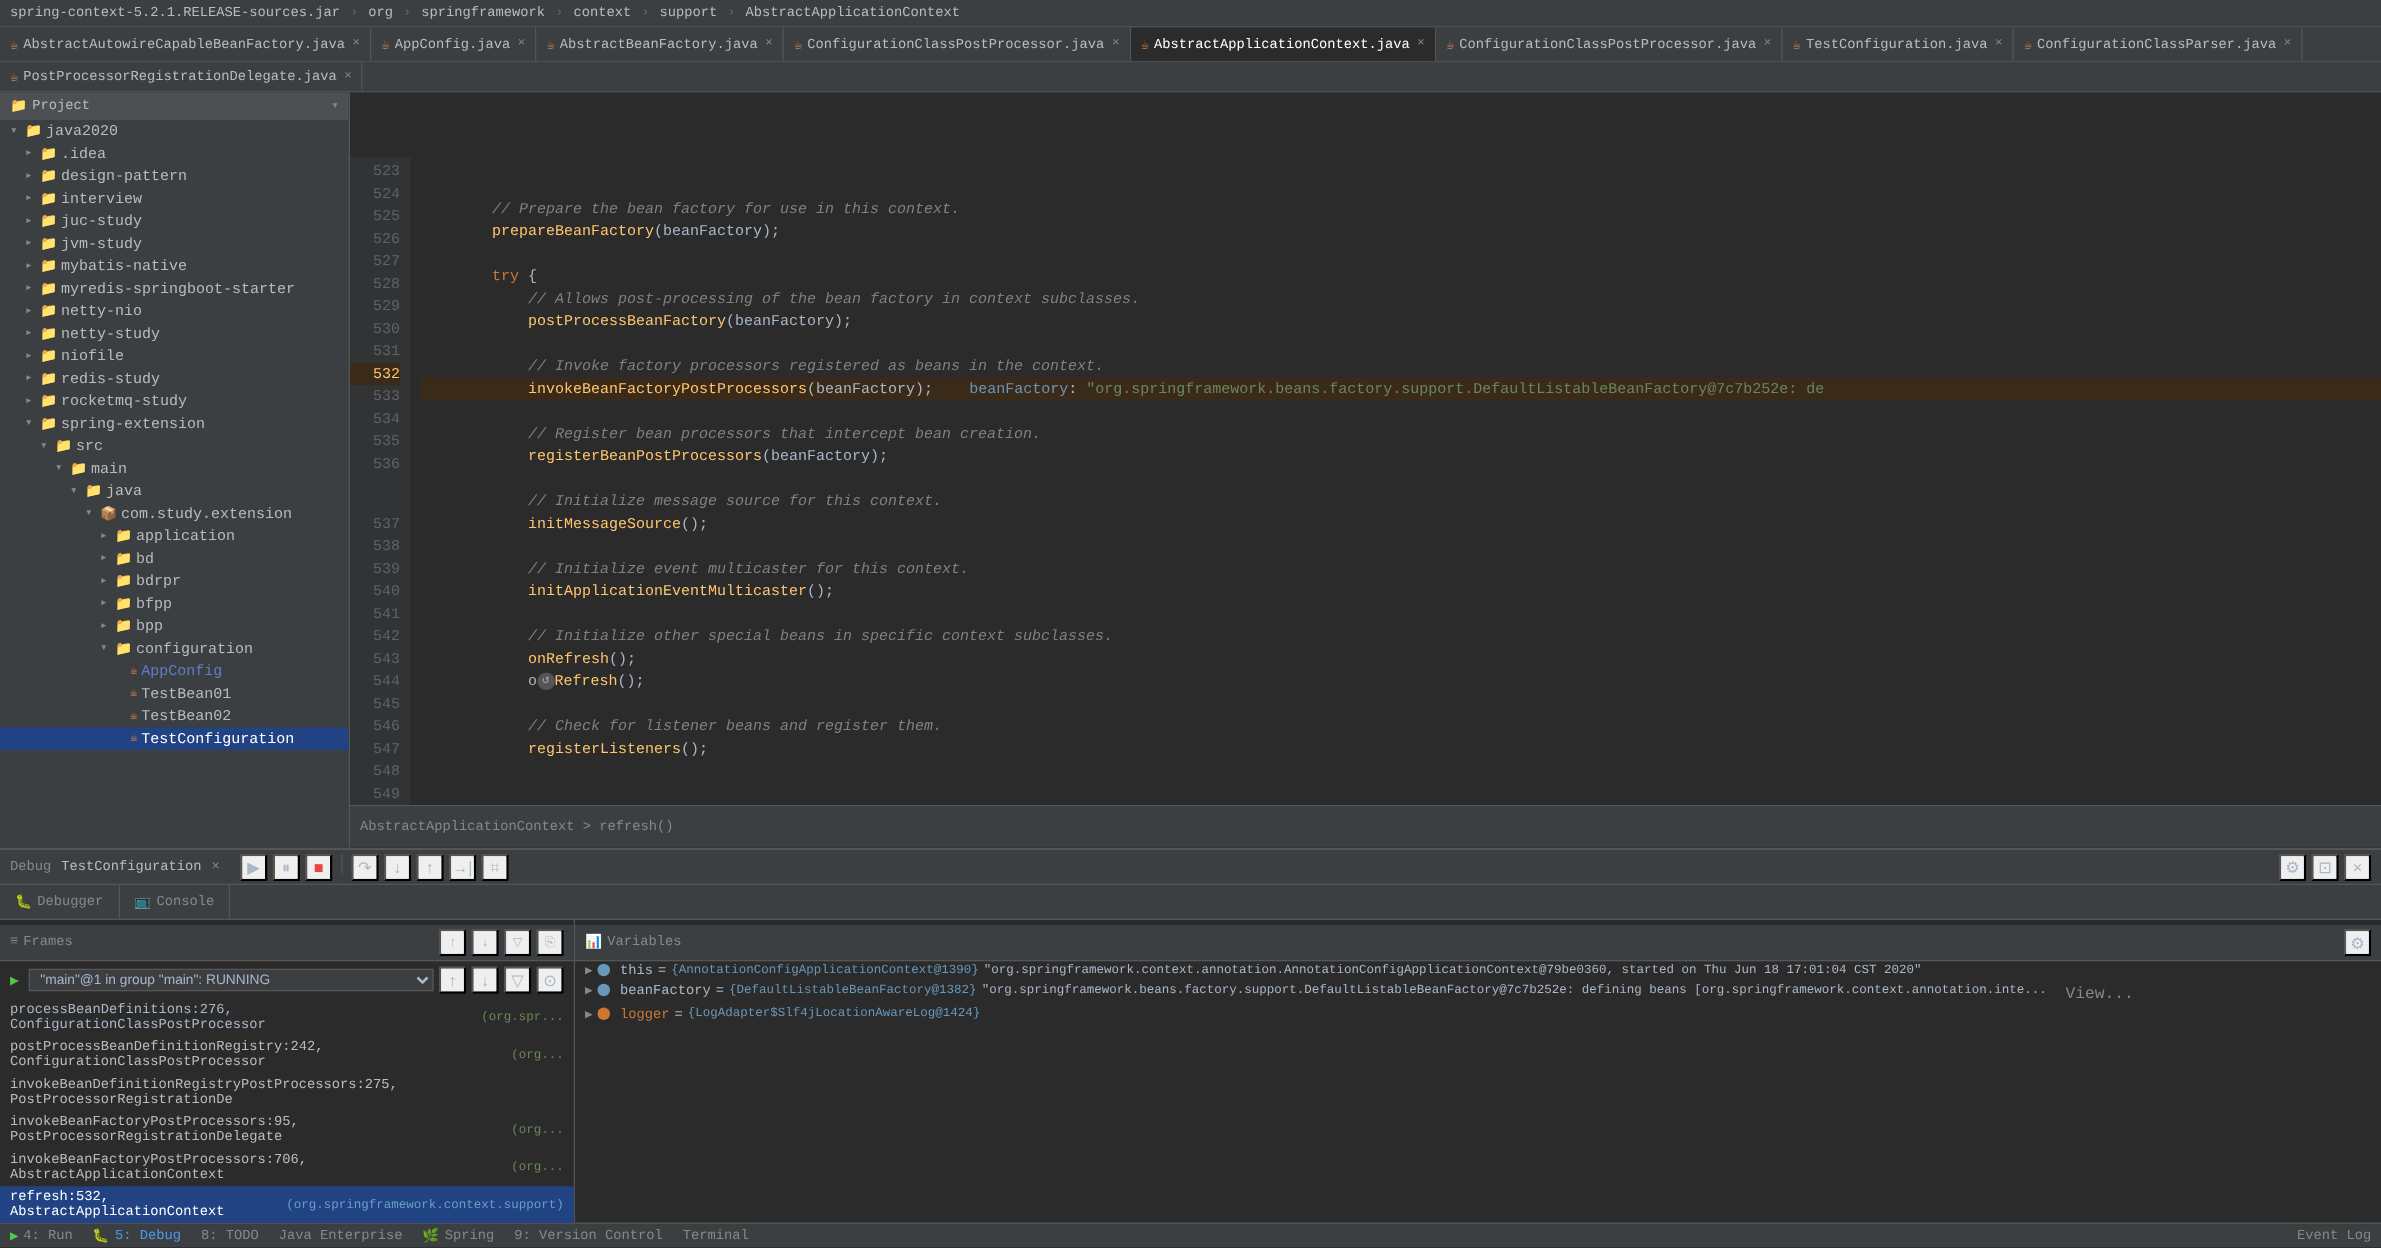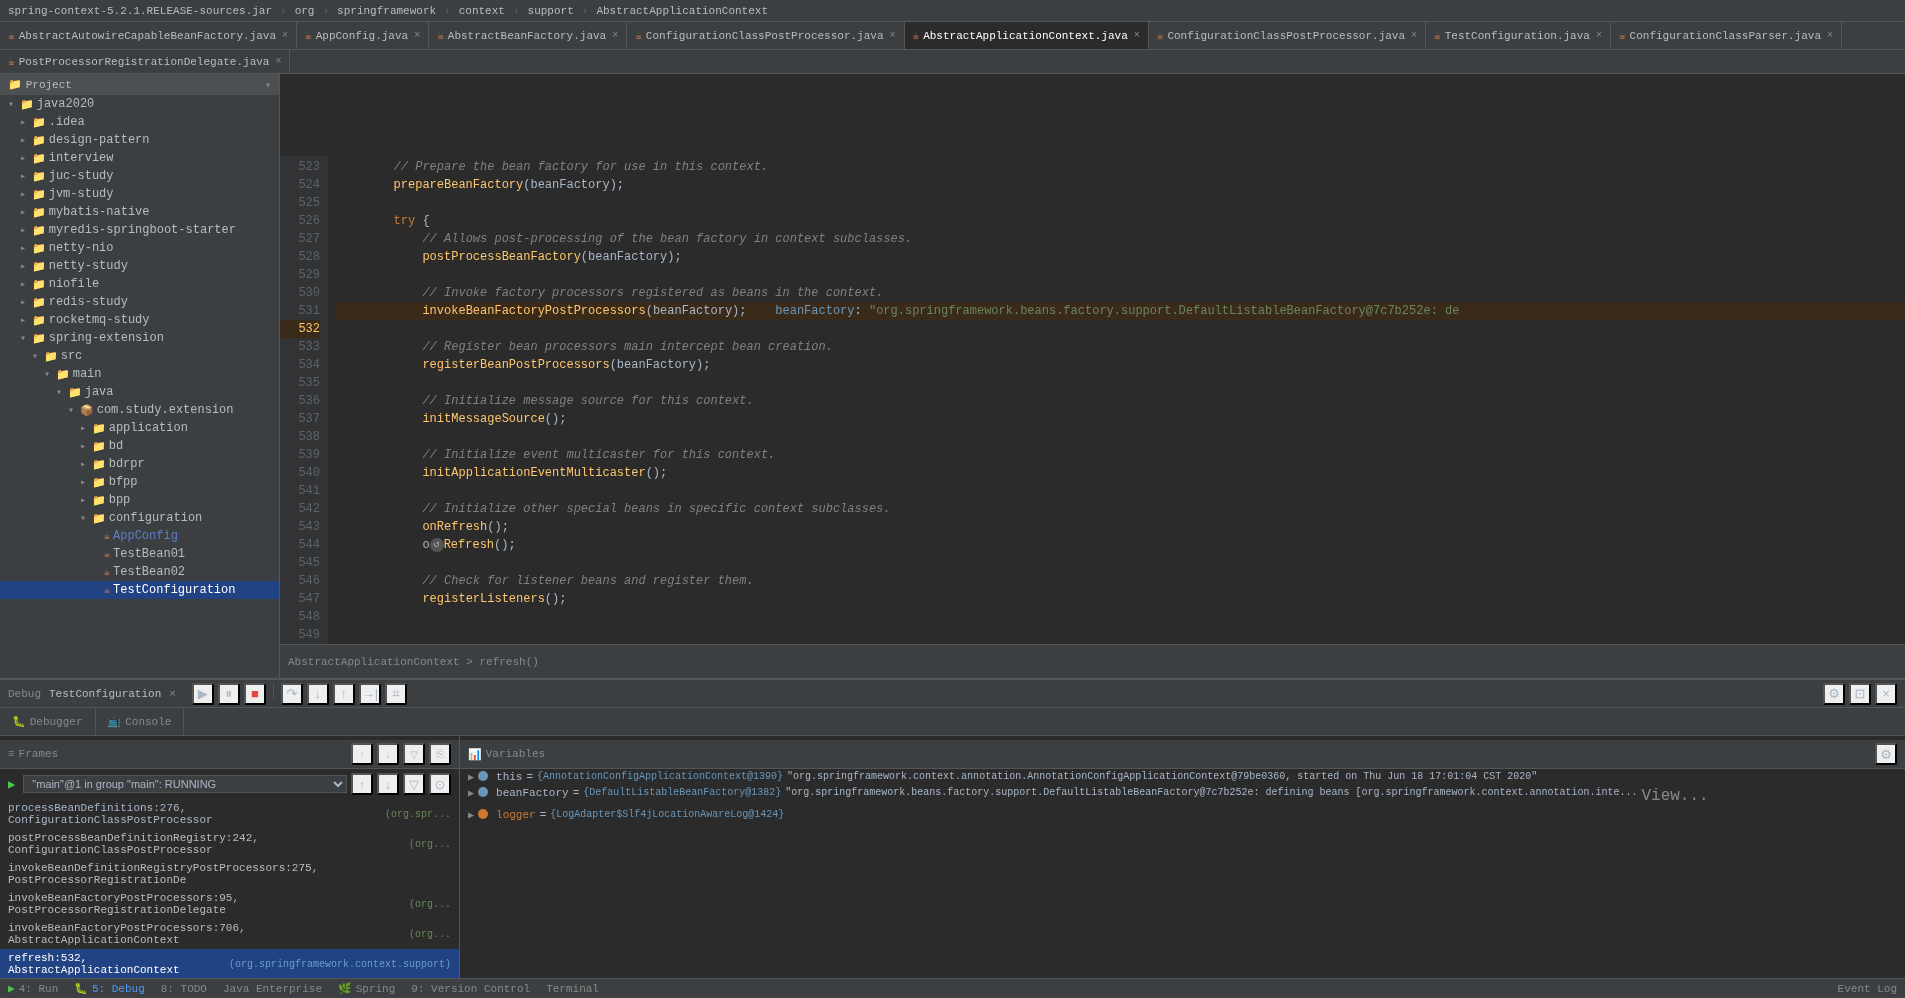--- a/index.html
+++ b/index.html
@@ -313,21 +313,21 @@
         <div style="line-height:18px;">527</div>
         <div style="line-height:18px;">528</div>
         <div style="line-height:18px;">529</div>
         <div style="line-height:18px;">530</div>
         <div style="line-height:18px;">531</div>
         <div style="line-height:18px; background:#3a2a1a; color:#ffc66d;">532</div>
         <div style="line-height:18px;">533</div>
         <div style="line-height:18px;">534</div>
         <div style="line-height:18px;">535</div>
         <div style="line-height:18px;">536</div>
-        <div style="line-height:18px;">537</div>
+        <div style="line-height:18px;margin-top:30px;">537</div>
         <div style="line-height:18px;">538</div>
         <div style="line-height:18px;">539</div>
         <div style="line-height:18px;">540</div>
         <div style="line-height:18px;">541</div>
         <div style="line-height:18px;">542</div>
         <div style="line-height:18px;">543</div>
         <div style="line-height:18px;">544</div>
         <div style="line-height:18px; position:relative;">545</div>
         <div style="line-height:18px;">546</div>
         <div style="line-height:18px;">547</div>
@@ -339,21 +339,21 @@
         <div class="code-line">        <span class="comment">// Prepare the bean factory for use in this context.</span></div>
         <div class="code-line">        <span class="method">prepareBeanFactory</span>(<span class="var">beanFactory</span>);</div>
         <div class="code-line">&nbsp;</div>
         <div class="code-line">        <span class="kw">try</span> {</div>
         <div class="code-line">            <span class="comment">// Allows post-processing of the bean factory in context subclasses.</span></div>
         <div class="code-line">            <span class="method">postProcessBeanFactory</span>(<span class="var">beanFactory</span>);</div>
         <div class="code-line">&nbsp;</div>
         <div class="code-line">            <span class="comment">// Invoke factory processors registered as beans in the context.</span></div>
         <div class="code-line" style="background:#3a2a1a;">            <span class="method">invokeBeanFactoryPostProcessors</span>(<span class="var">beanFactory</span>);    <span style="color:#6897bb;">beanFactory</span>: <span style="color:#6a8759;">"org.springframework.beans.factory.support.DefaultListableBeanFactory@7c7b252e: de</span></div>
         <div class="code-line">&nbsp;</div>
-        <div class="code-line">            <span class="comment">// Register bean processors main intercept bean creation.</span></div>
+        <div class="code-line">            <span class="comment">// Register bean processors that intercept bean creation.</span></div>
         <div class="code-line">            <span class="method">registerBeanPostProcessors</span>(<span class="var">beanFactory</span>);</div>
         <div class="code-line">&nbsp;</div>
         <div class="code-line">            <span class="comment">// Initialize message source for this context.</span></div>
         <div class="code-line">            <span class="method">initMessageSource</span>();</div>
         <div class="code-line">&nbsp;</div>
         <div class="code-line">            <span class="comment">// Initialize event multicaster for this context.</span></div>
         <div class="code-line">            <span class="method">initApplicationEventMulticaster</span>();</div>
         <div class="code-line">&nbsp;</div>
         <div class="code-line">            <span class="comment">// Initialize other special beans in specific context subclasses.</span></div>
         <div class="code-line">            <span class="method">onRefresh</span>();</div>
@@ -476,21 +476,21 @@
         <span class="var-val"> "org.springframework.context.annotation.AnnotationConfigApplicationContext@79be0360, started on Thu Jun 18 17:01:04 CST 2020"</span>
       </div>
 
       <div class="var-item">
         <span class="expand-arrow">▶</span>
         <span style="display:inline-block; width:10px; height:10px; background:#6897bb; border-radius:50%; margin-right:4px; flex-shrink:0;"></span>
         <span class="var-name">beanFactory</span>
         <span class="var-eq"> = </span>
         <span style="color:#6897bb; font-size:10px;">{DefaultListableBeanFactory@1382}</span>
         <span class="var-val"> "org.springframework.beans.factory.support.DefaultListableBeanFactory@7c7b252e: defining beans [org.springframework.context.annotation.inte...</span>
-        <span style="color:#888; margin-left:0; font-size:16px; cursor:pointer;">View...</span>
+        <span style="color:#888; margin-left:11px; font-size:13px; cursor:pointer;">View...</span>
       </div>
 
       <div class="var-item">
         <span class="expand-arrow">▶</span>
         <span style="display:inline-block; width:10px; height:10px; background:#cc7832; border-radius:50%; margin-right:4px; flex-shrink:0;"></span>
         <span class="var-name" style="color:#cc7832;">logger</span>
         <span class="var-eq"> = </span>
         <span style="color:#6897bb; font-size:10px;">{LogAdapter$Slf4jLocationAwareLog@1424}</span>
       </div>
     </div>

